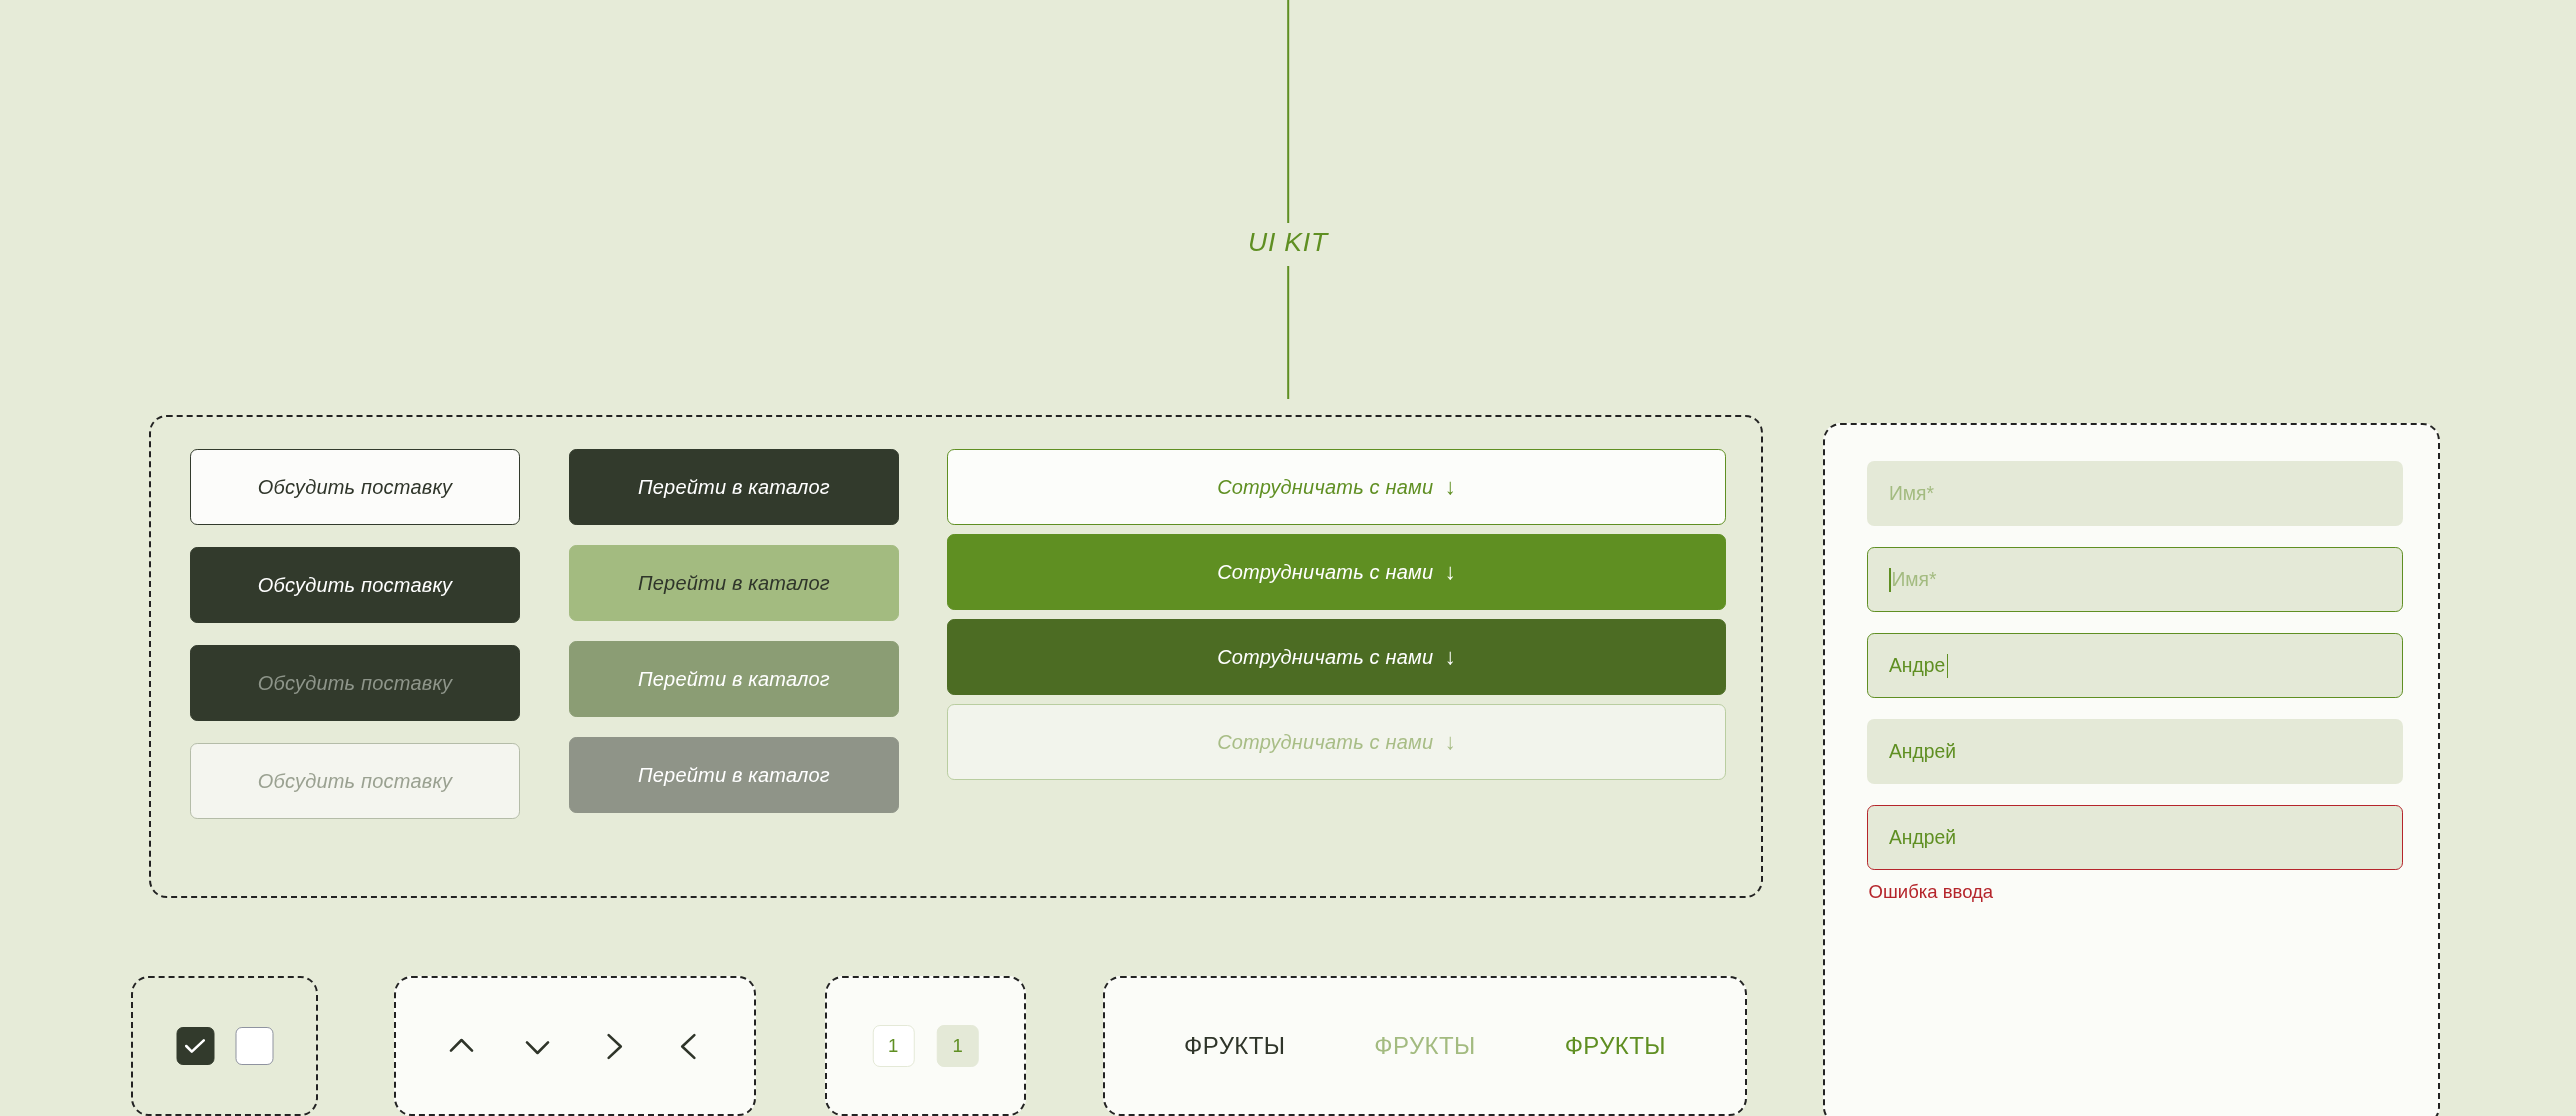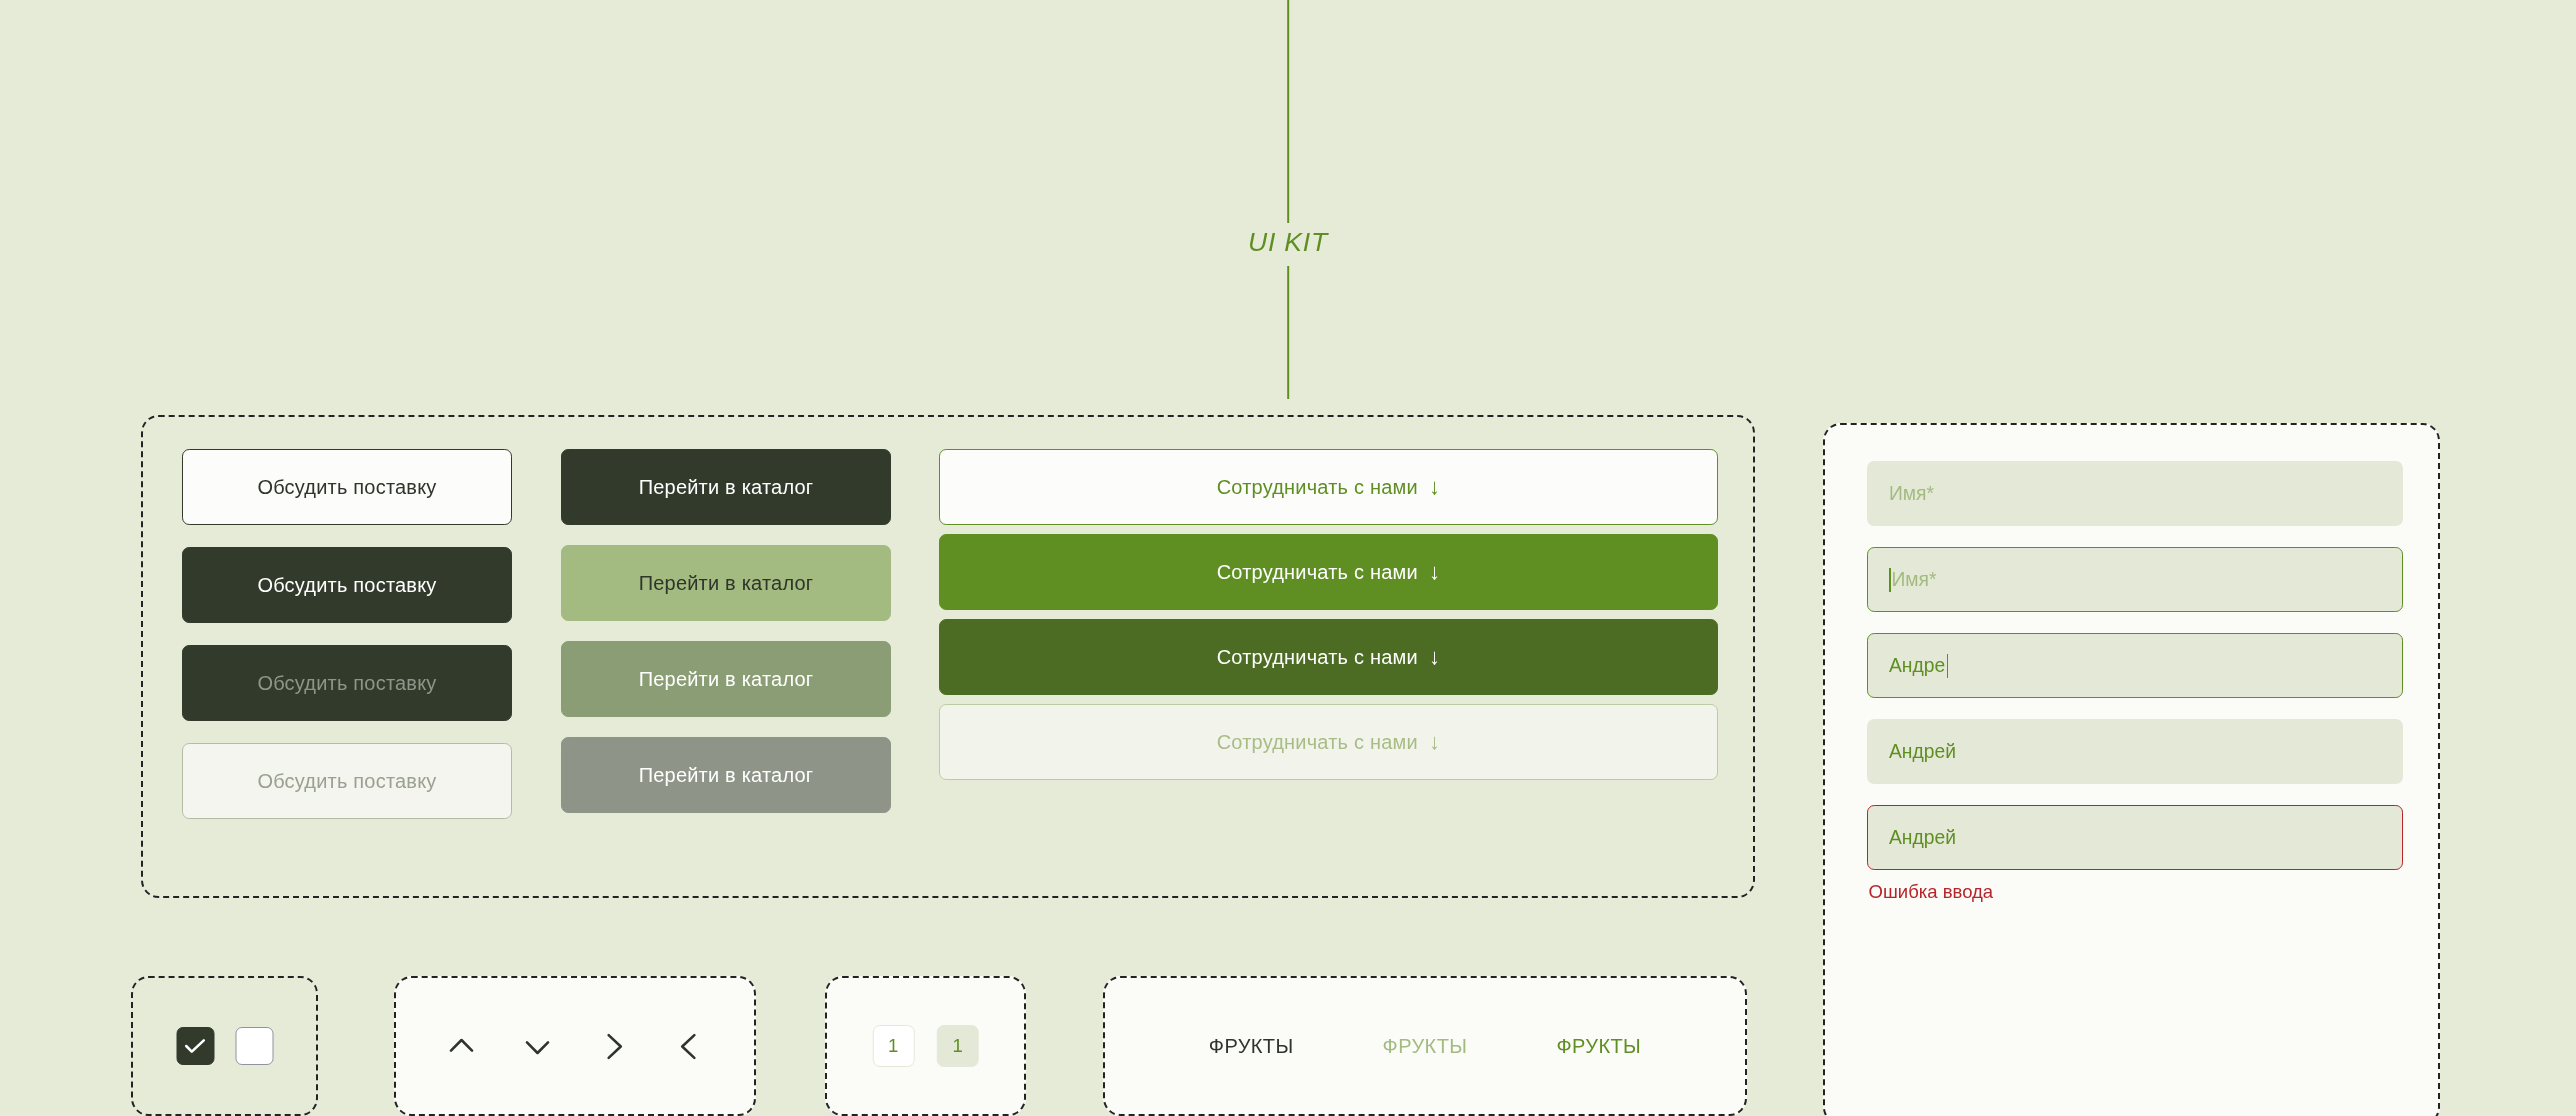--- a/index.html
+++ b/index.html
@@ -49,22 +49,22 @@
   .dashed-panel {
     position: absolute;
     border: 2.4px dashed #222;
     border-radius: 17.7px;
     box-sizing: border-box;
   }
   .panel-white { background: #fbfcf8; }
 
   
   #buttons-panel {
-    left: 141px; top: 415px;
-    width: 1614px; height: 483px;
+    left: 149px; top: 415px;
+    width: 1614px; height: 483px; font-style: italic;
   }
   .btn-col {
     position: absolute;
     top: 32px;
     display: flex;
     flex-direction: column;
     gap: 22px;
   }
   #btn-col-1 { left: 39px;   width: 330px; }
   #btn-col-2 { left: 418px;  width: 330px; gap: 20px; }
@@ -173,21 +173,21 @@
   }
   .tabs-wrap {
     position: absolute;
     left: 50%; top: 50%;
     transform: translate(-50%, -50%);
     display: flex;
     gap: 89px;
     align-items: center;
   }
   .tab {
-    font-size: 20px;
+    font-size: 24px;
     letter-spacing: 0.4px;
     white-space: nowrap;
     cursor: pointer;
     text-align: center;
   }
   .tab-default  { color:#2f352a; }
   .tab-muted    { color:#a3bb80; }
   .tab-active   { color:#5f8f22; }
 
   

